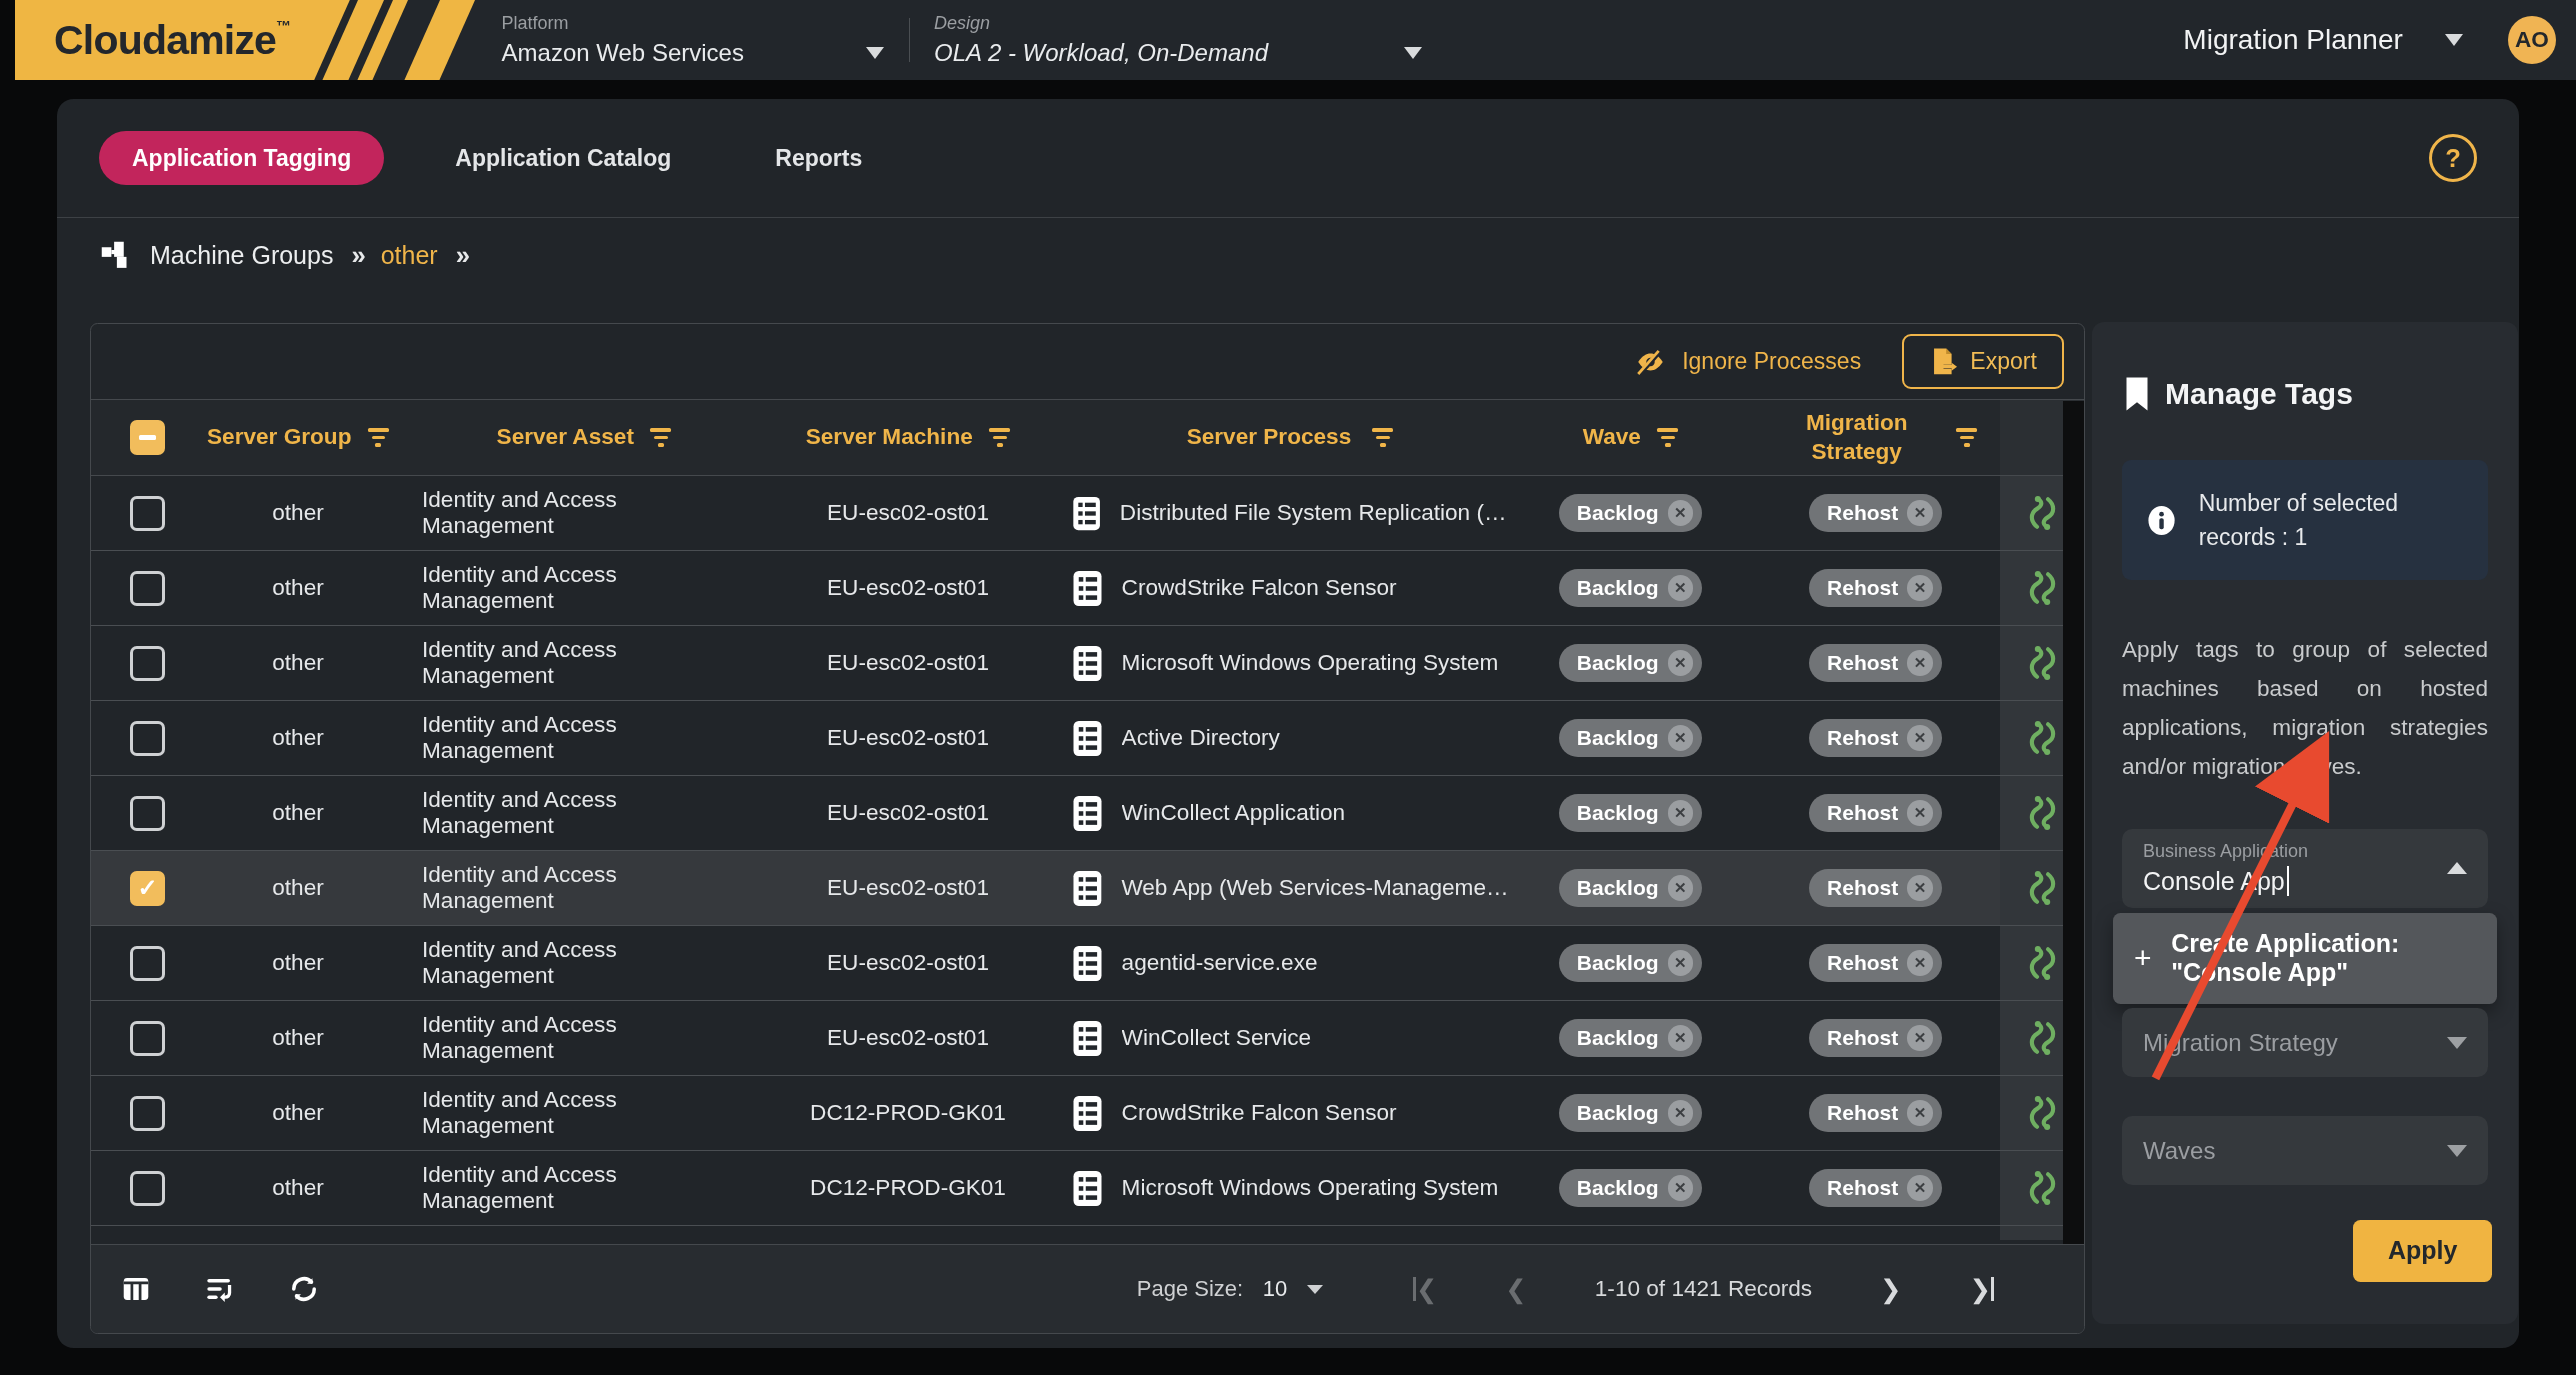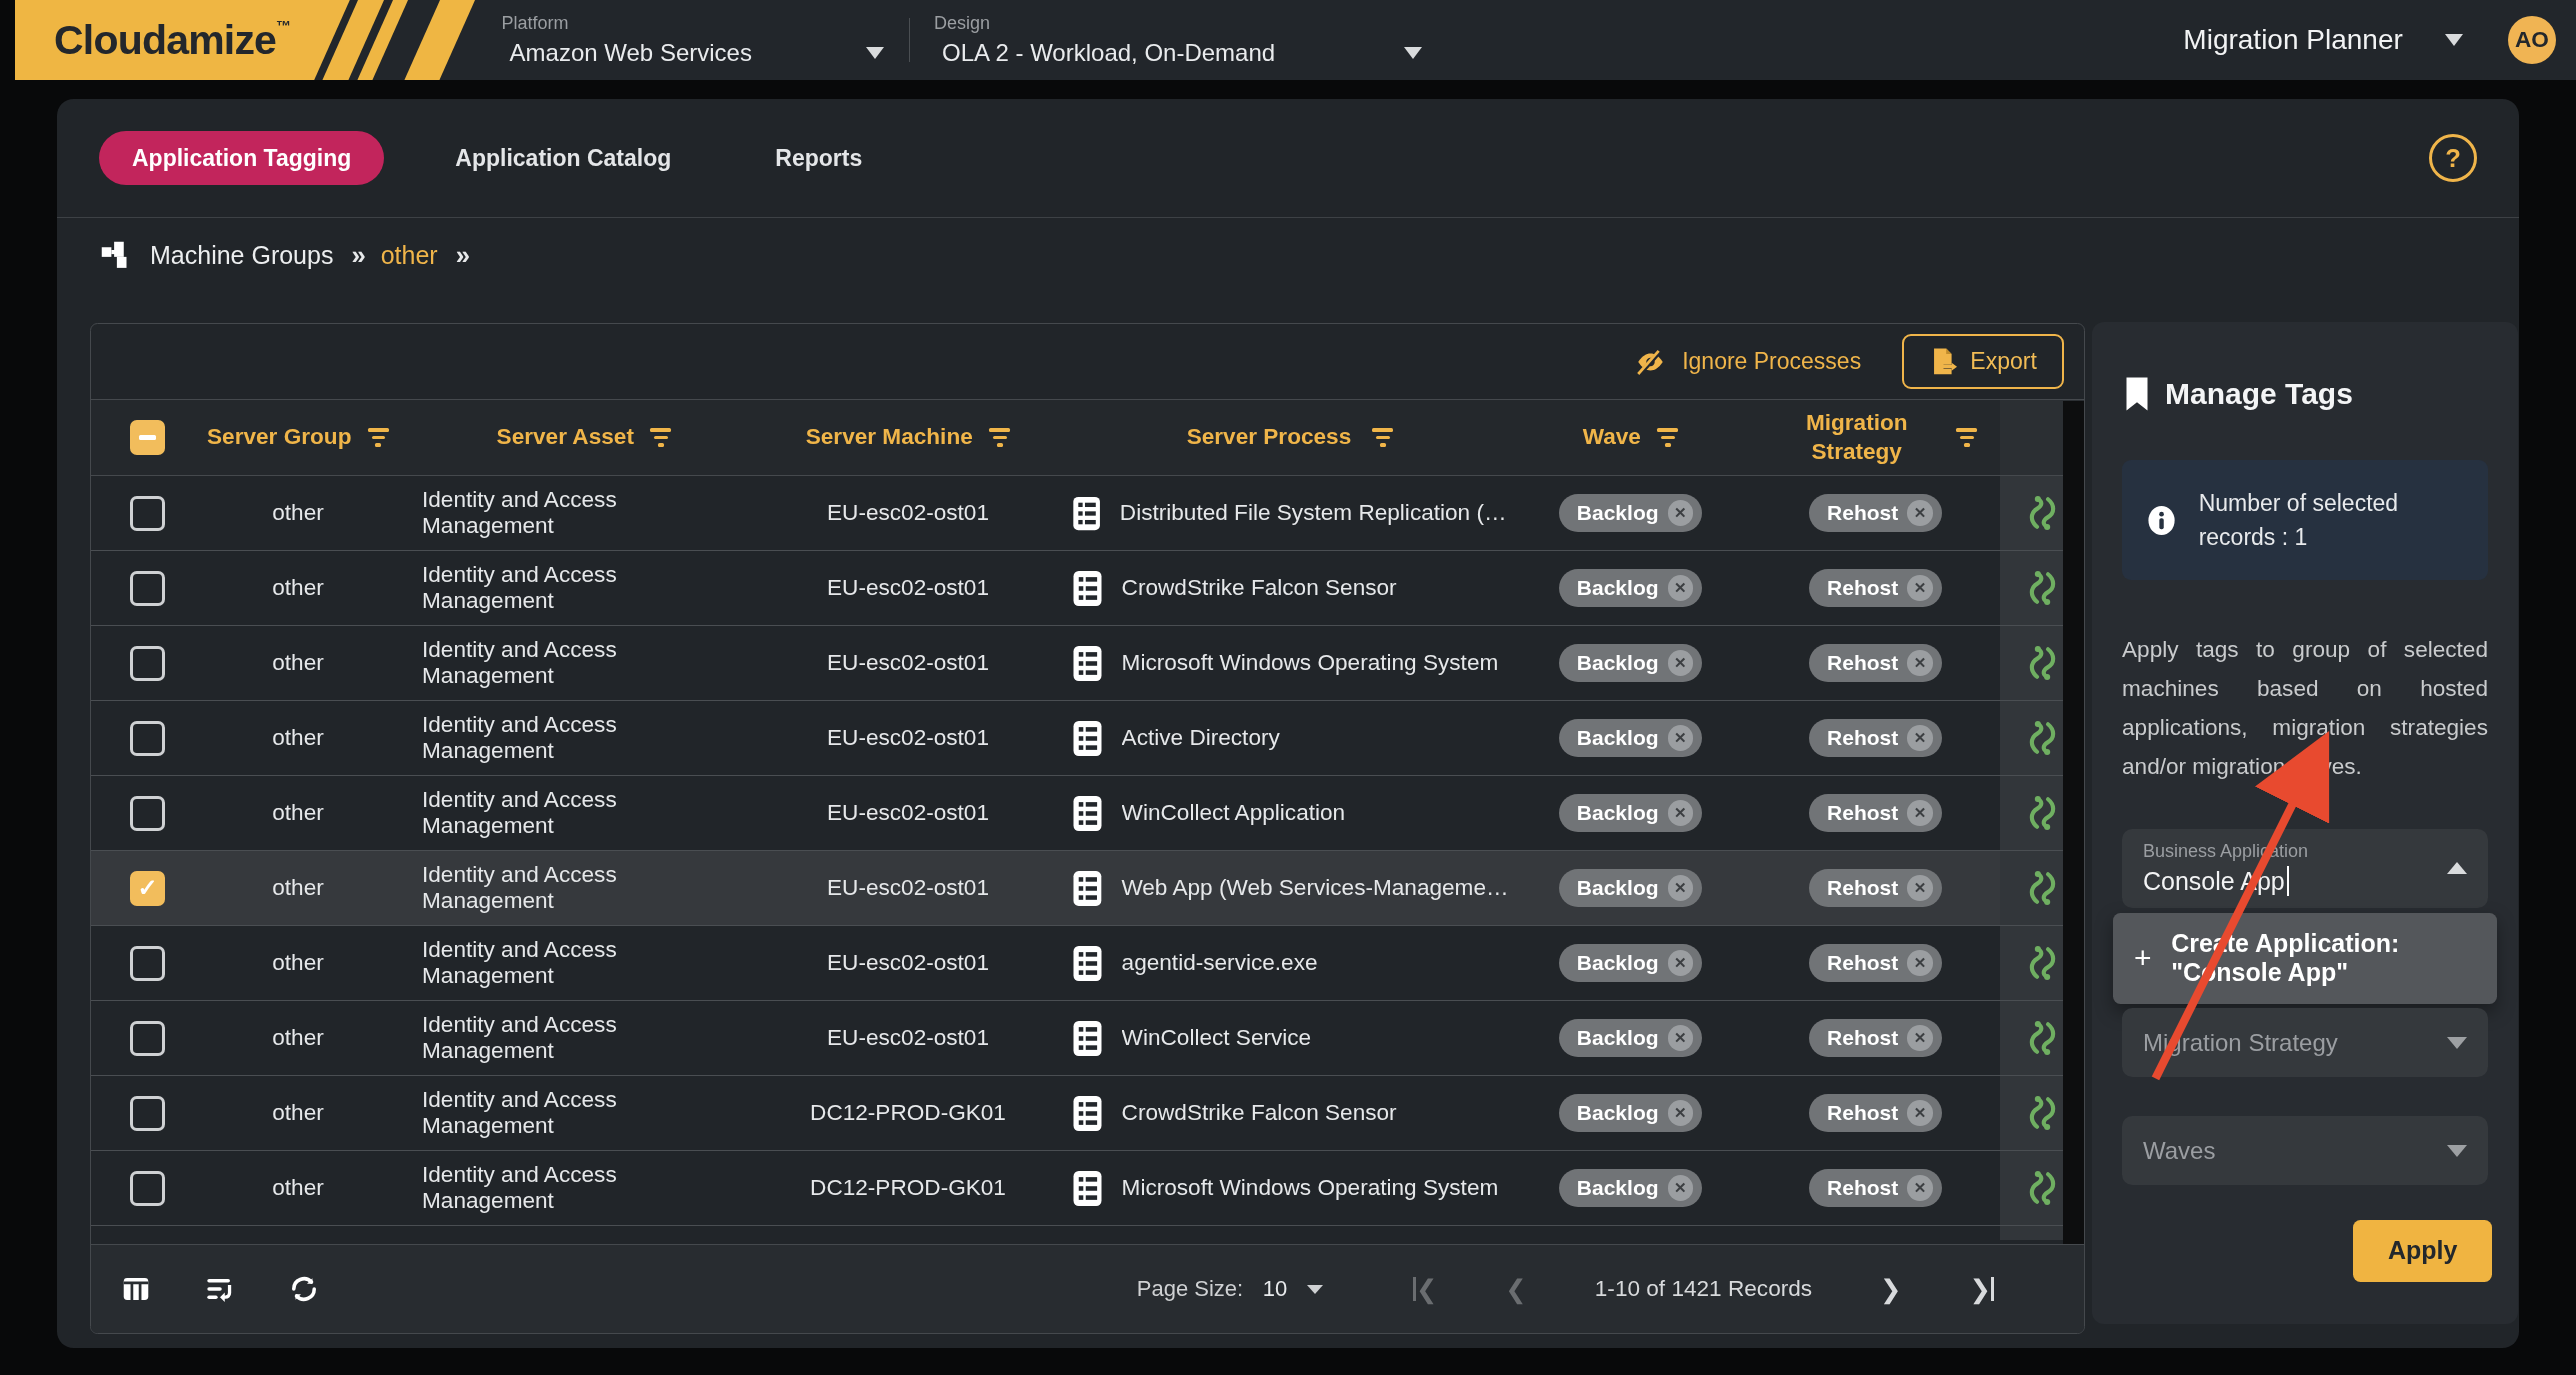--- a/index.html
+++ b/index.html
@@ -16,21 +16,21 @@
   .s1 { left:325px; width:25.6px; background:#efb643; }
   .s2 { left:360px; width:15px; background:#efb643; }
   .s3 { left:407px; width:35px; background:#efb643; }
   .logo-text { position:absolute; left:39px; top:16.6px; font-size:41px; font-weight:700;
                color:#23272c; letter-spacing:-0.8px; }
   .logo-tm { font-size:15px; vertical-align:top; font-weight:700; }
   .hsel { display:flex; flex-direction:column; justify-content:center; height:80px;
           padding:0 19.6px; position:relative; min-width:422px; }
   .hsel-label { font-size:18px; color:#9b9ea2; margin-bottom:4.5px; }
   .hsel-row { display:flex; align-items:center; justify-content:space-between; }
-  .hsel-value { font-size:24px; color:#e9ebed;margin-left:8px; }
+  .hsel-value { font-size:24px; color:#e9ebed; }
   .caret-down { width:0; height:0; border-left:9.8px solid transparent; border-right:9.8px solid transparent;
                 border-top:12px solid #d9dbdd; margin-left:22.6px; }
   .hdivider { width:1.5px; height:44px; background:#4a4e52; margin:0 4.5px; }
   .topbar-spacer { flex:1; }
   .planner { display:flex; align-items:center; gap:19.6px; margin-right:45px; cursor:pointer; }
   .planner-label { font-size:28px; color:#f2f3f4; }
   .avatar { width:48px; height:48px; border-radius:50%; background:#f0b453; color:#23272c;
             font-size:22.6px; font-weight:700; display:flex; align-items:center; justify-content:center;
             margin-right:35px; flex:0 0 auto; }
 
@@ -165,21 +165,21 @@
     <div class="logo-text"><span>Cloudamize</span><span class="logo-tm">™</span></div>
   </div>
   <div class="hsel">
     <div class="hsel-label">Platform</div>
     <div class="hsel-row">
       <div class="hsel-value">Amazon Web Services</div>
       <div class="caret-down"></div>
     </div>
   </div>
   <div class="hdivider"></div>
-  <div class="hsel" style="min-width:527px;">
+  <div class="hsel" style="min-width:527px;font-style:italic;">
     <div class="hsel-label">Design</div>
     <div class="hsel-row">
       <div class="hsel-value">OLA 2 - Workload, On-Demand</div>
       <div class="caret-down"></div>
     </div>
   </div>
   <div class="topbar-spacer"></div>
   <div class="planner">
     <span class="planner-label">Migration Planner</span>
     <span class="caret-down"></span>

